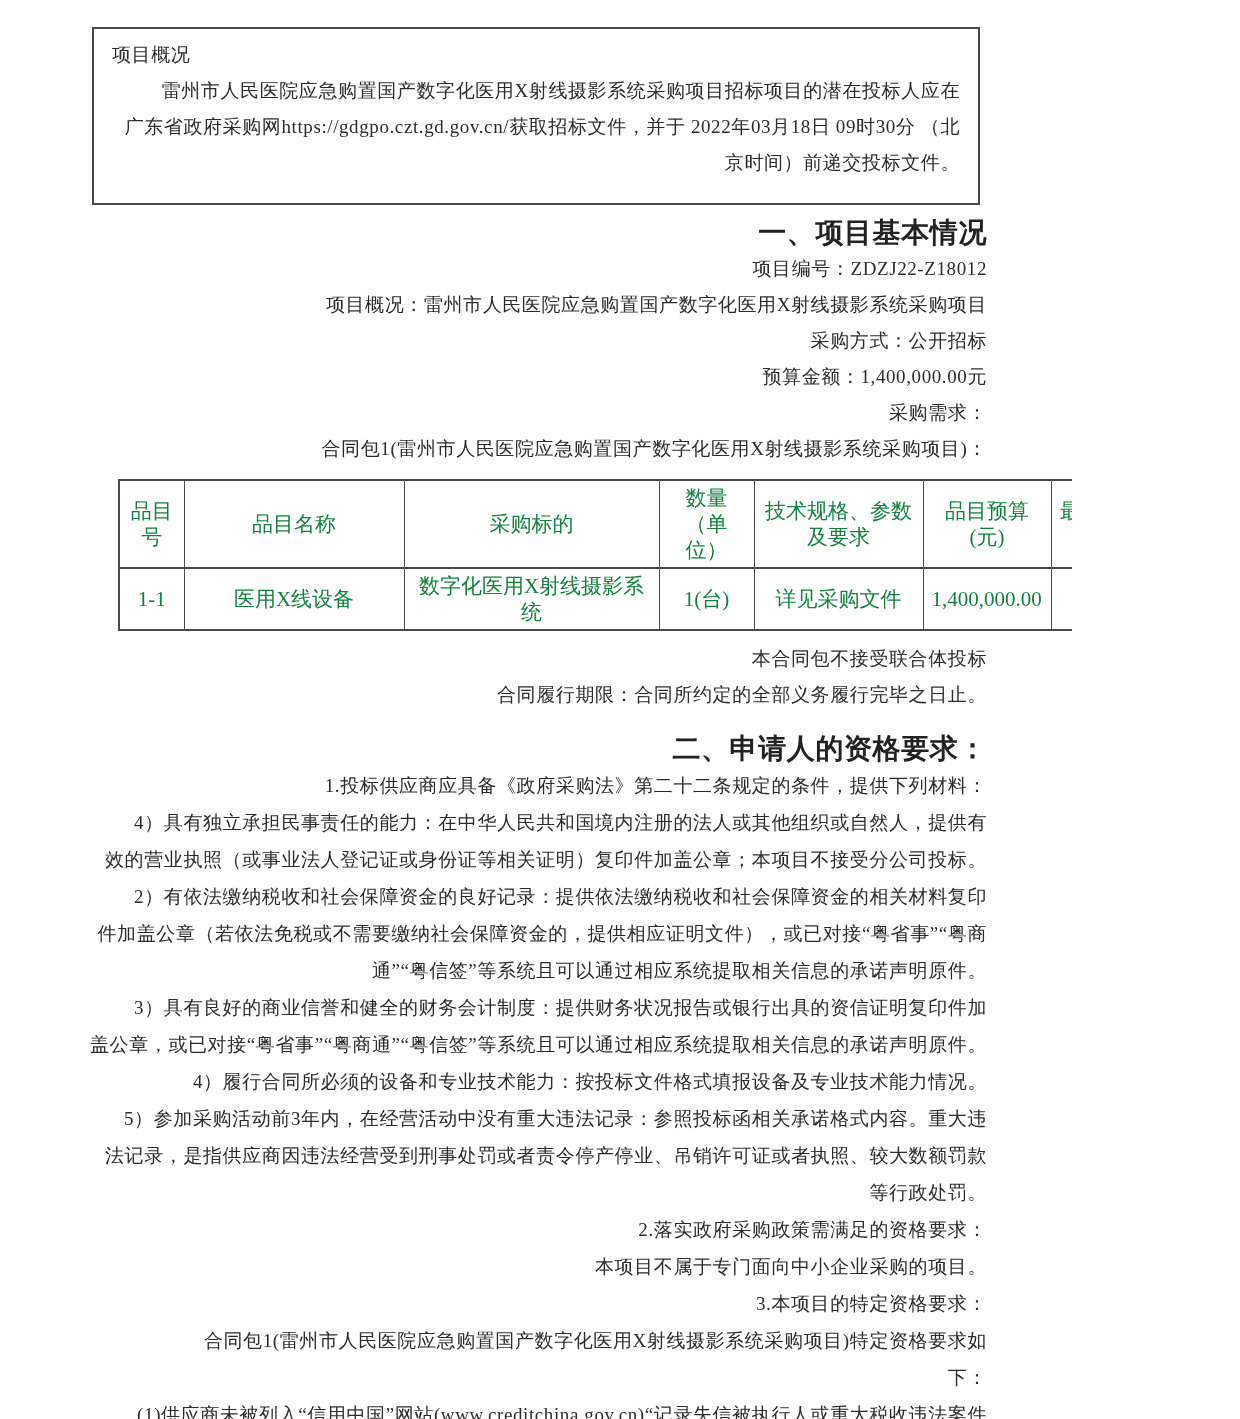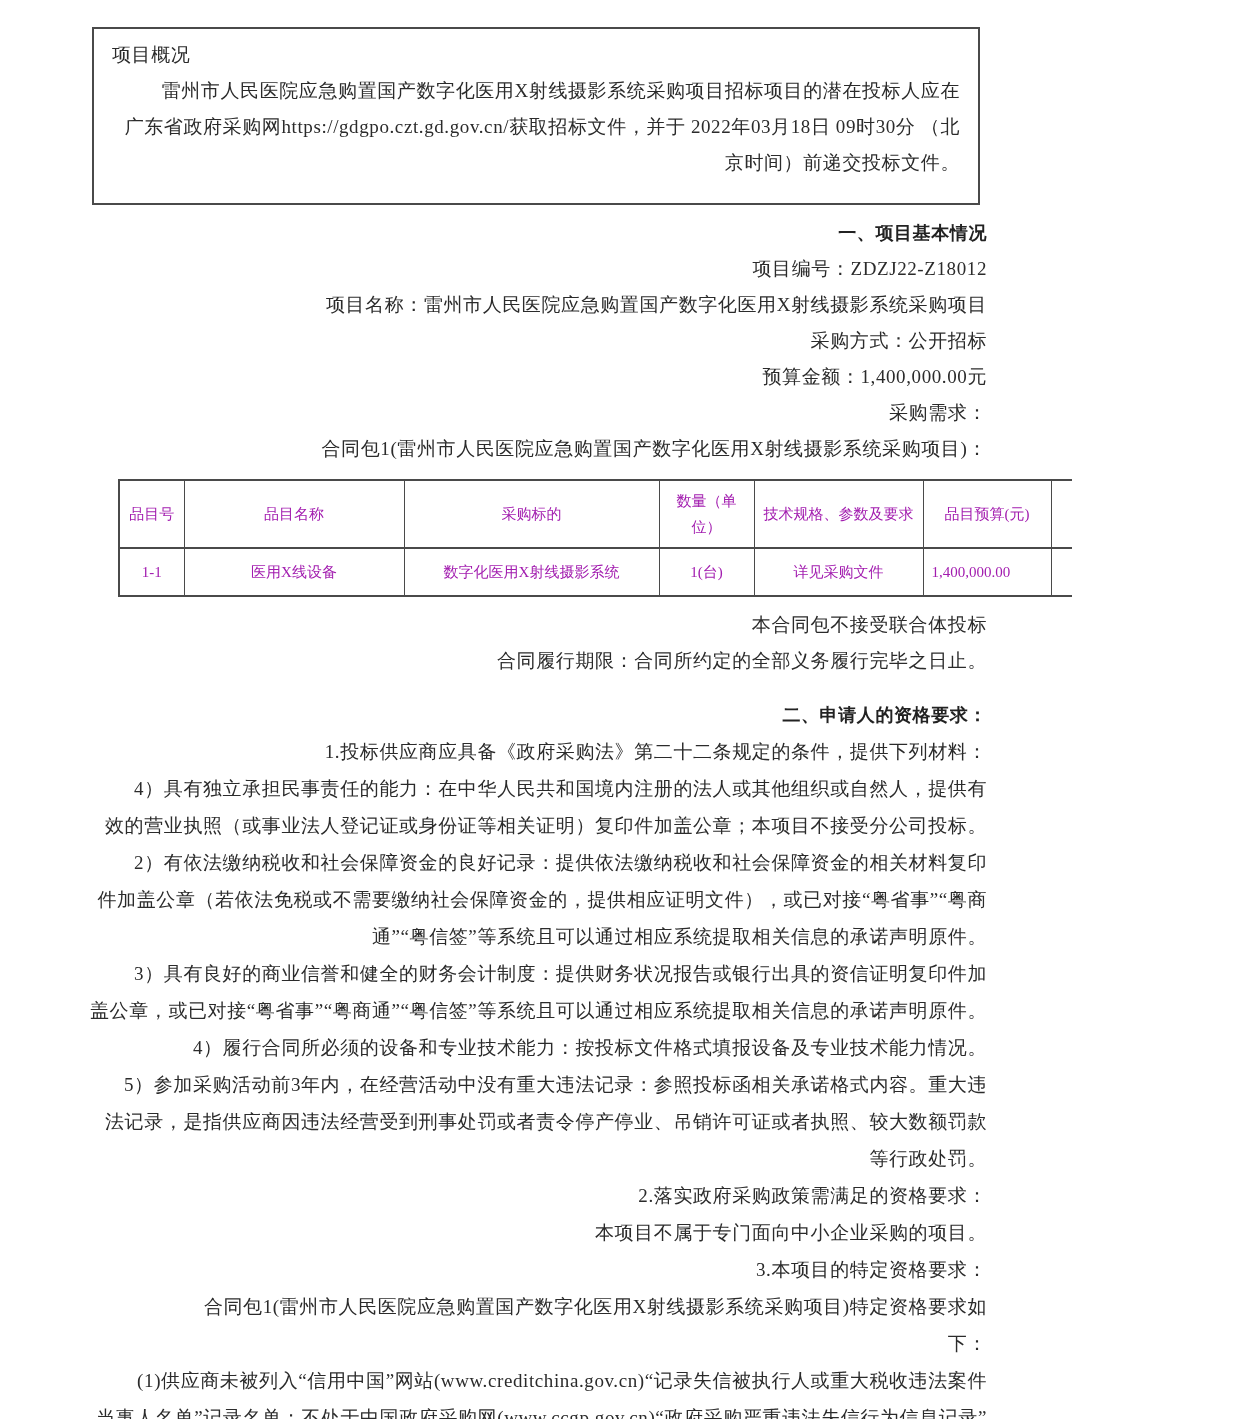--- a/index.html
+++ b/index.html
@@ -22,21 +22,21 @@
   
   .overview-box {
     border: 2px solid #4a4a4a;
     margin-left: 4px;
     margin-right: 7px;
     padding: 8px 18px 22px 18px;
   }
 
   
   .sec-heading {
-    font-size: 18px;
+    font-size: 28px;
     font-weight: 700;
     line-height: 36px;
     margin-top: 10px;
     color: #222222;
   }
   .sec-heading.second { margin-top: 18px; }
 
   
   .ind-2  { text-indent: 33px; }
   .ind-2b { text-indent: 36px; }
@@ -46,25 +46,25 @@
 
   .mt-notes { margin-top: 10px; }
   .s2 { line-height: 37px; }
 
   
   .items-table {
     border-collapse: collapse;
     table-layout: fixed;
     width: 1034px;
     margin: 12px 0 0 30px;
-    font-size: 15px;
+    font-size: 21px;
     line-height: 26px;
     letter-spacing: 0;
     text-align: center;
-    color: #a21caf;
+    color: #15803d;
     border: 2px solid #4a4a4a;
   }
   .items-table th, .items-table td {
     border: 1px solid #4a4a4a;
     font-weight: normal;
     padding: 4px 8px;
     vertical-align: middle;
     overflow: hidden;
   }
   .items-table thead th {
@@ -81,21 +81,21 @@
 <div class="page">
 
   <div class="overview-box">
     <div>项目概况</div>
     <p class="ind-2b">雷州市人民医院应急购置国产数字化医用X射线摄影系统采购项目招标项目的潜在投标人应在广东省政府采购网https://gdgpo.czt.gd.gov.cn/获取招标文件，并于 2022年03月18日 09时30分 （北京时间）前递交投标文件。</p>
   </div>
 
   <h1 class="sec-heading">一、项目基本情况</h1>
 
   <p class="ind-2b"><span>项目编号：</span><span>ZDZJ22-Z18012</span></p>
-  <p class="ind-2b"><span>项目名称：</span><span>雷州市人民医院应急购置国产数字化医用X射线摄影系统采购项目</span></p>
+  <p class="ind-2b"><span>项目概况：</span><span>雷州市人民医院应急购置国产数字化医用X射线摄影系统采购项目</span></p>
   <p class="ind-2b"><span>采购方式：</span><span>公开招标</span></p>
   <p class="ind-2b"><span>预算金额：</span><span>1,400,000.00元</span></p>
   <p class="ind-2b"><span>采购需求：</span><span></span></p>
 
   <p class="ind-4">合同包1(雷州市人民医院应急购置国产数字化医用X射线摄影系统采购项目)：</p>
 
   <table class="items-table">
     <colgroup>
       <col style="width:65px">
         <col style="width:220px">

